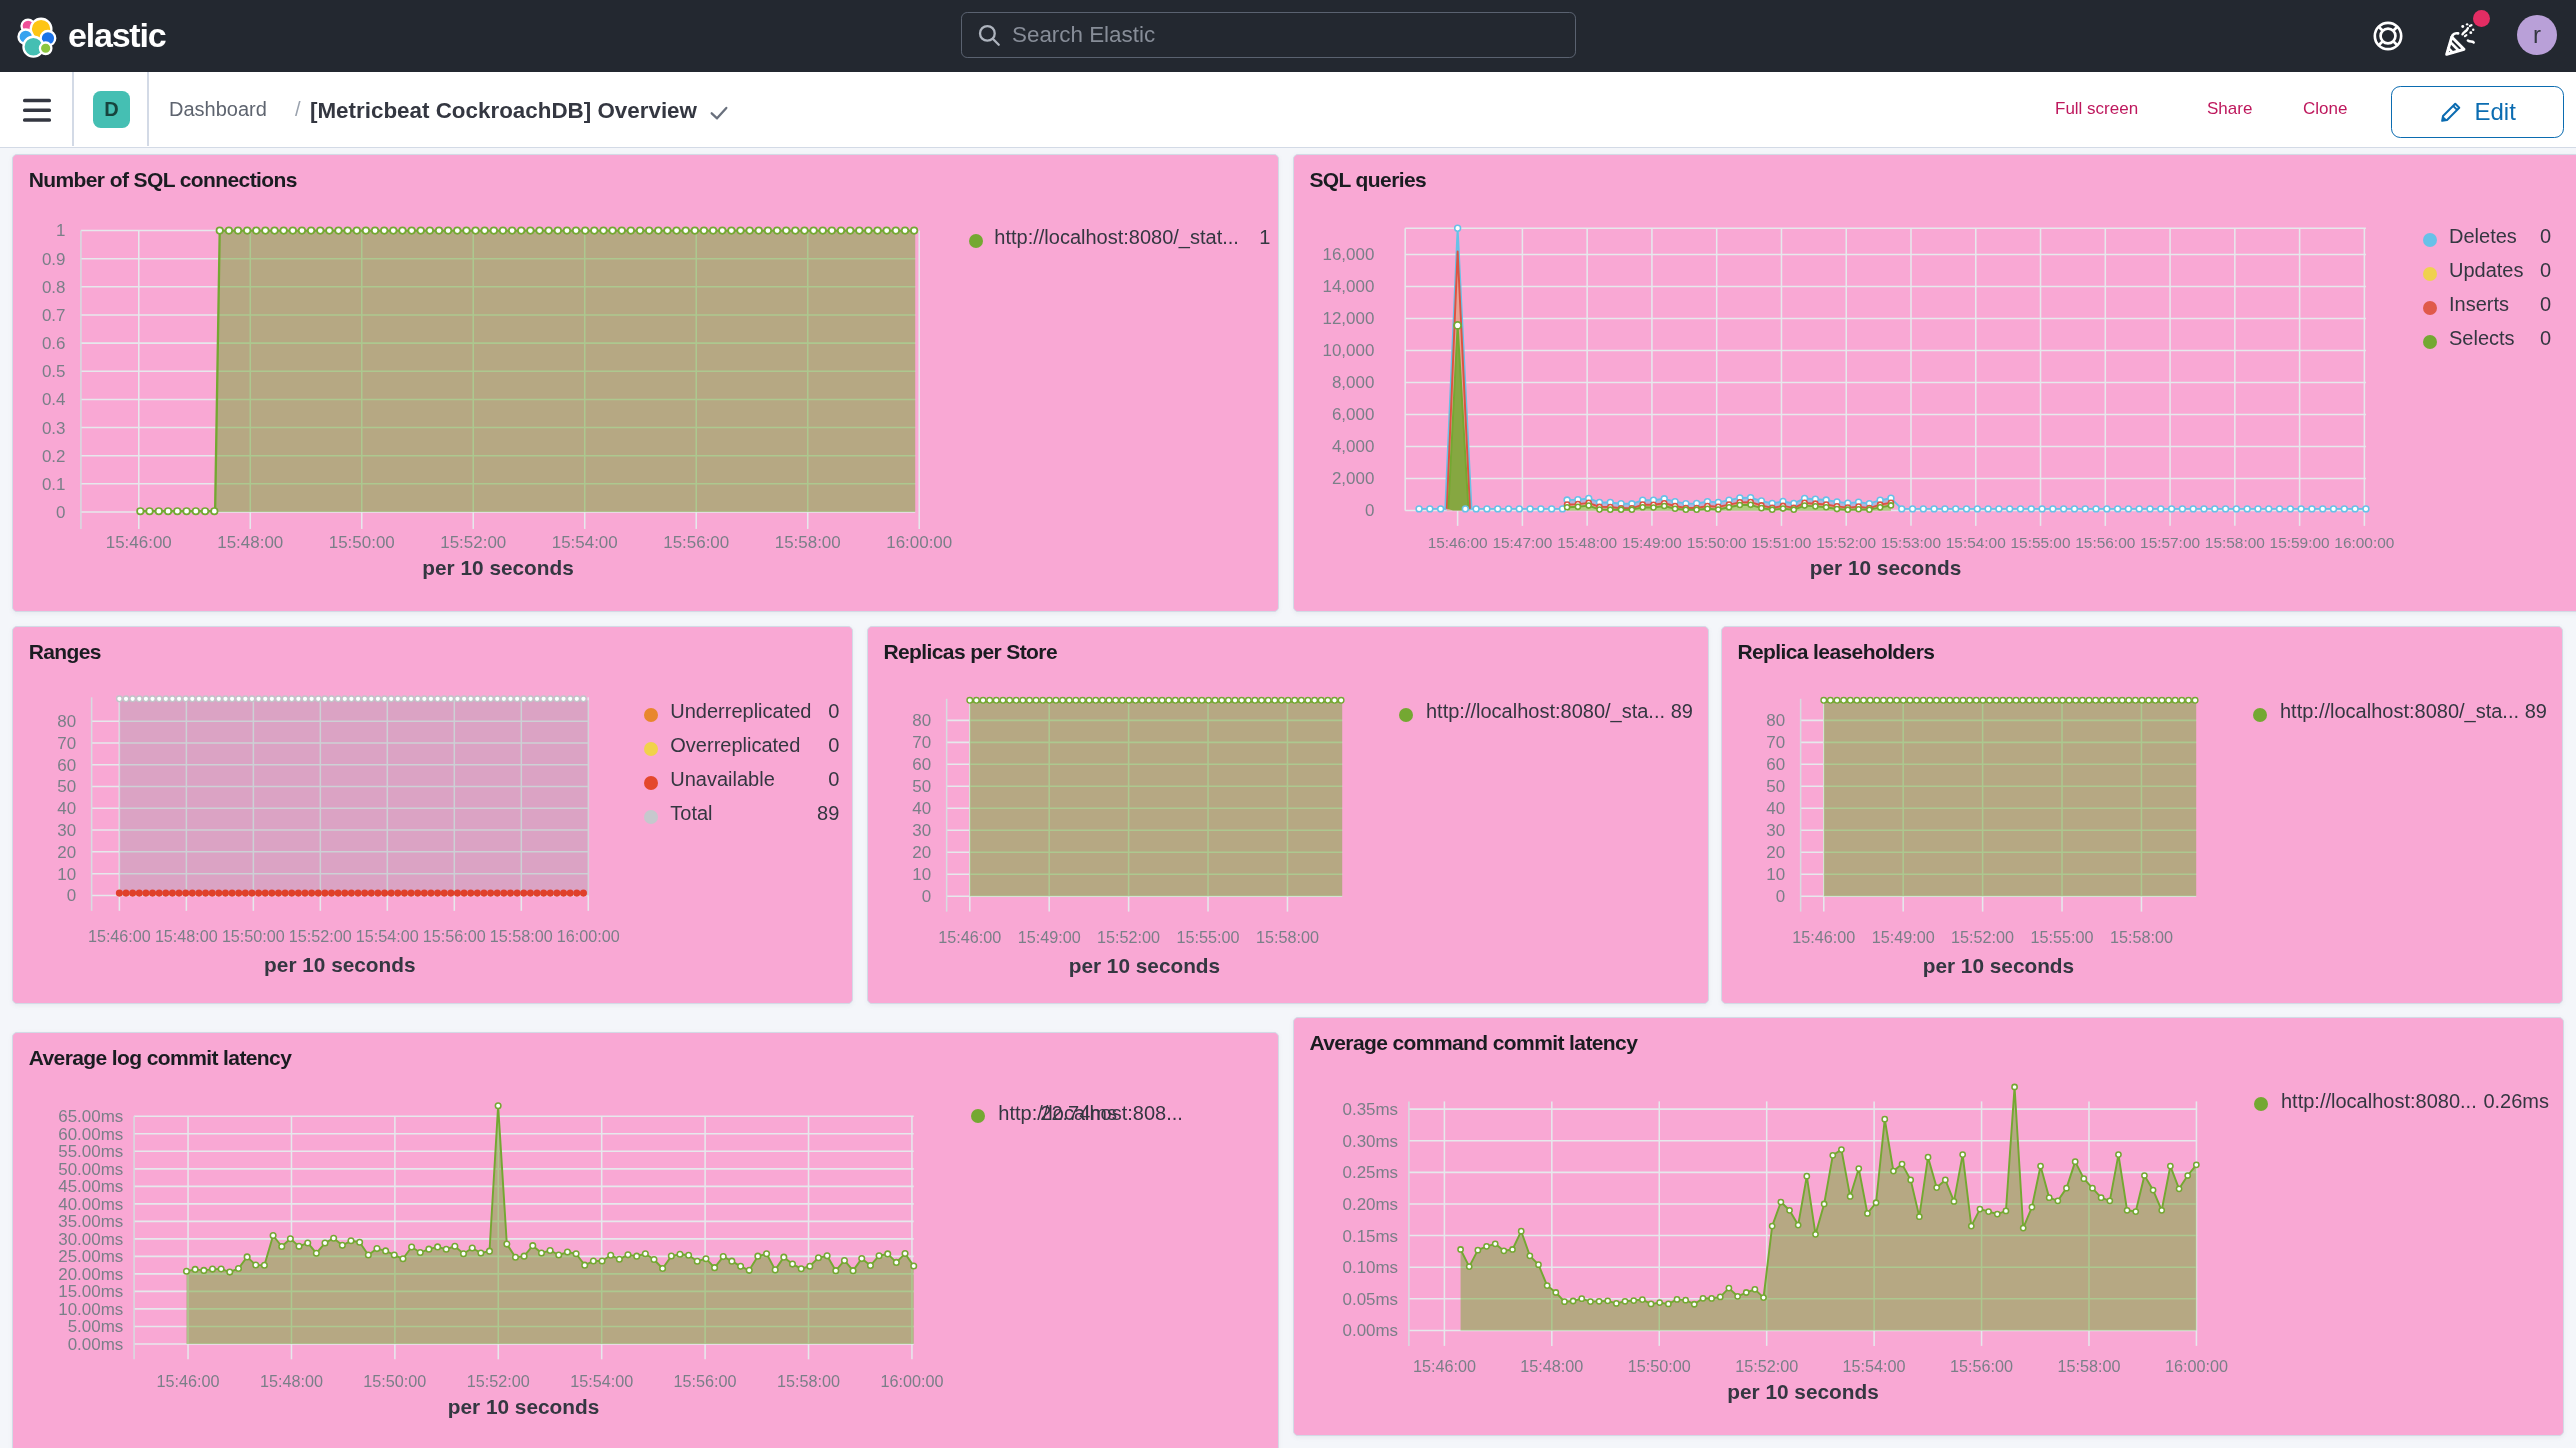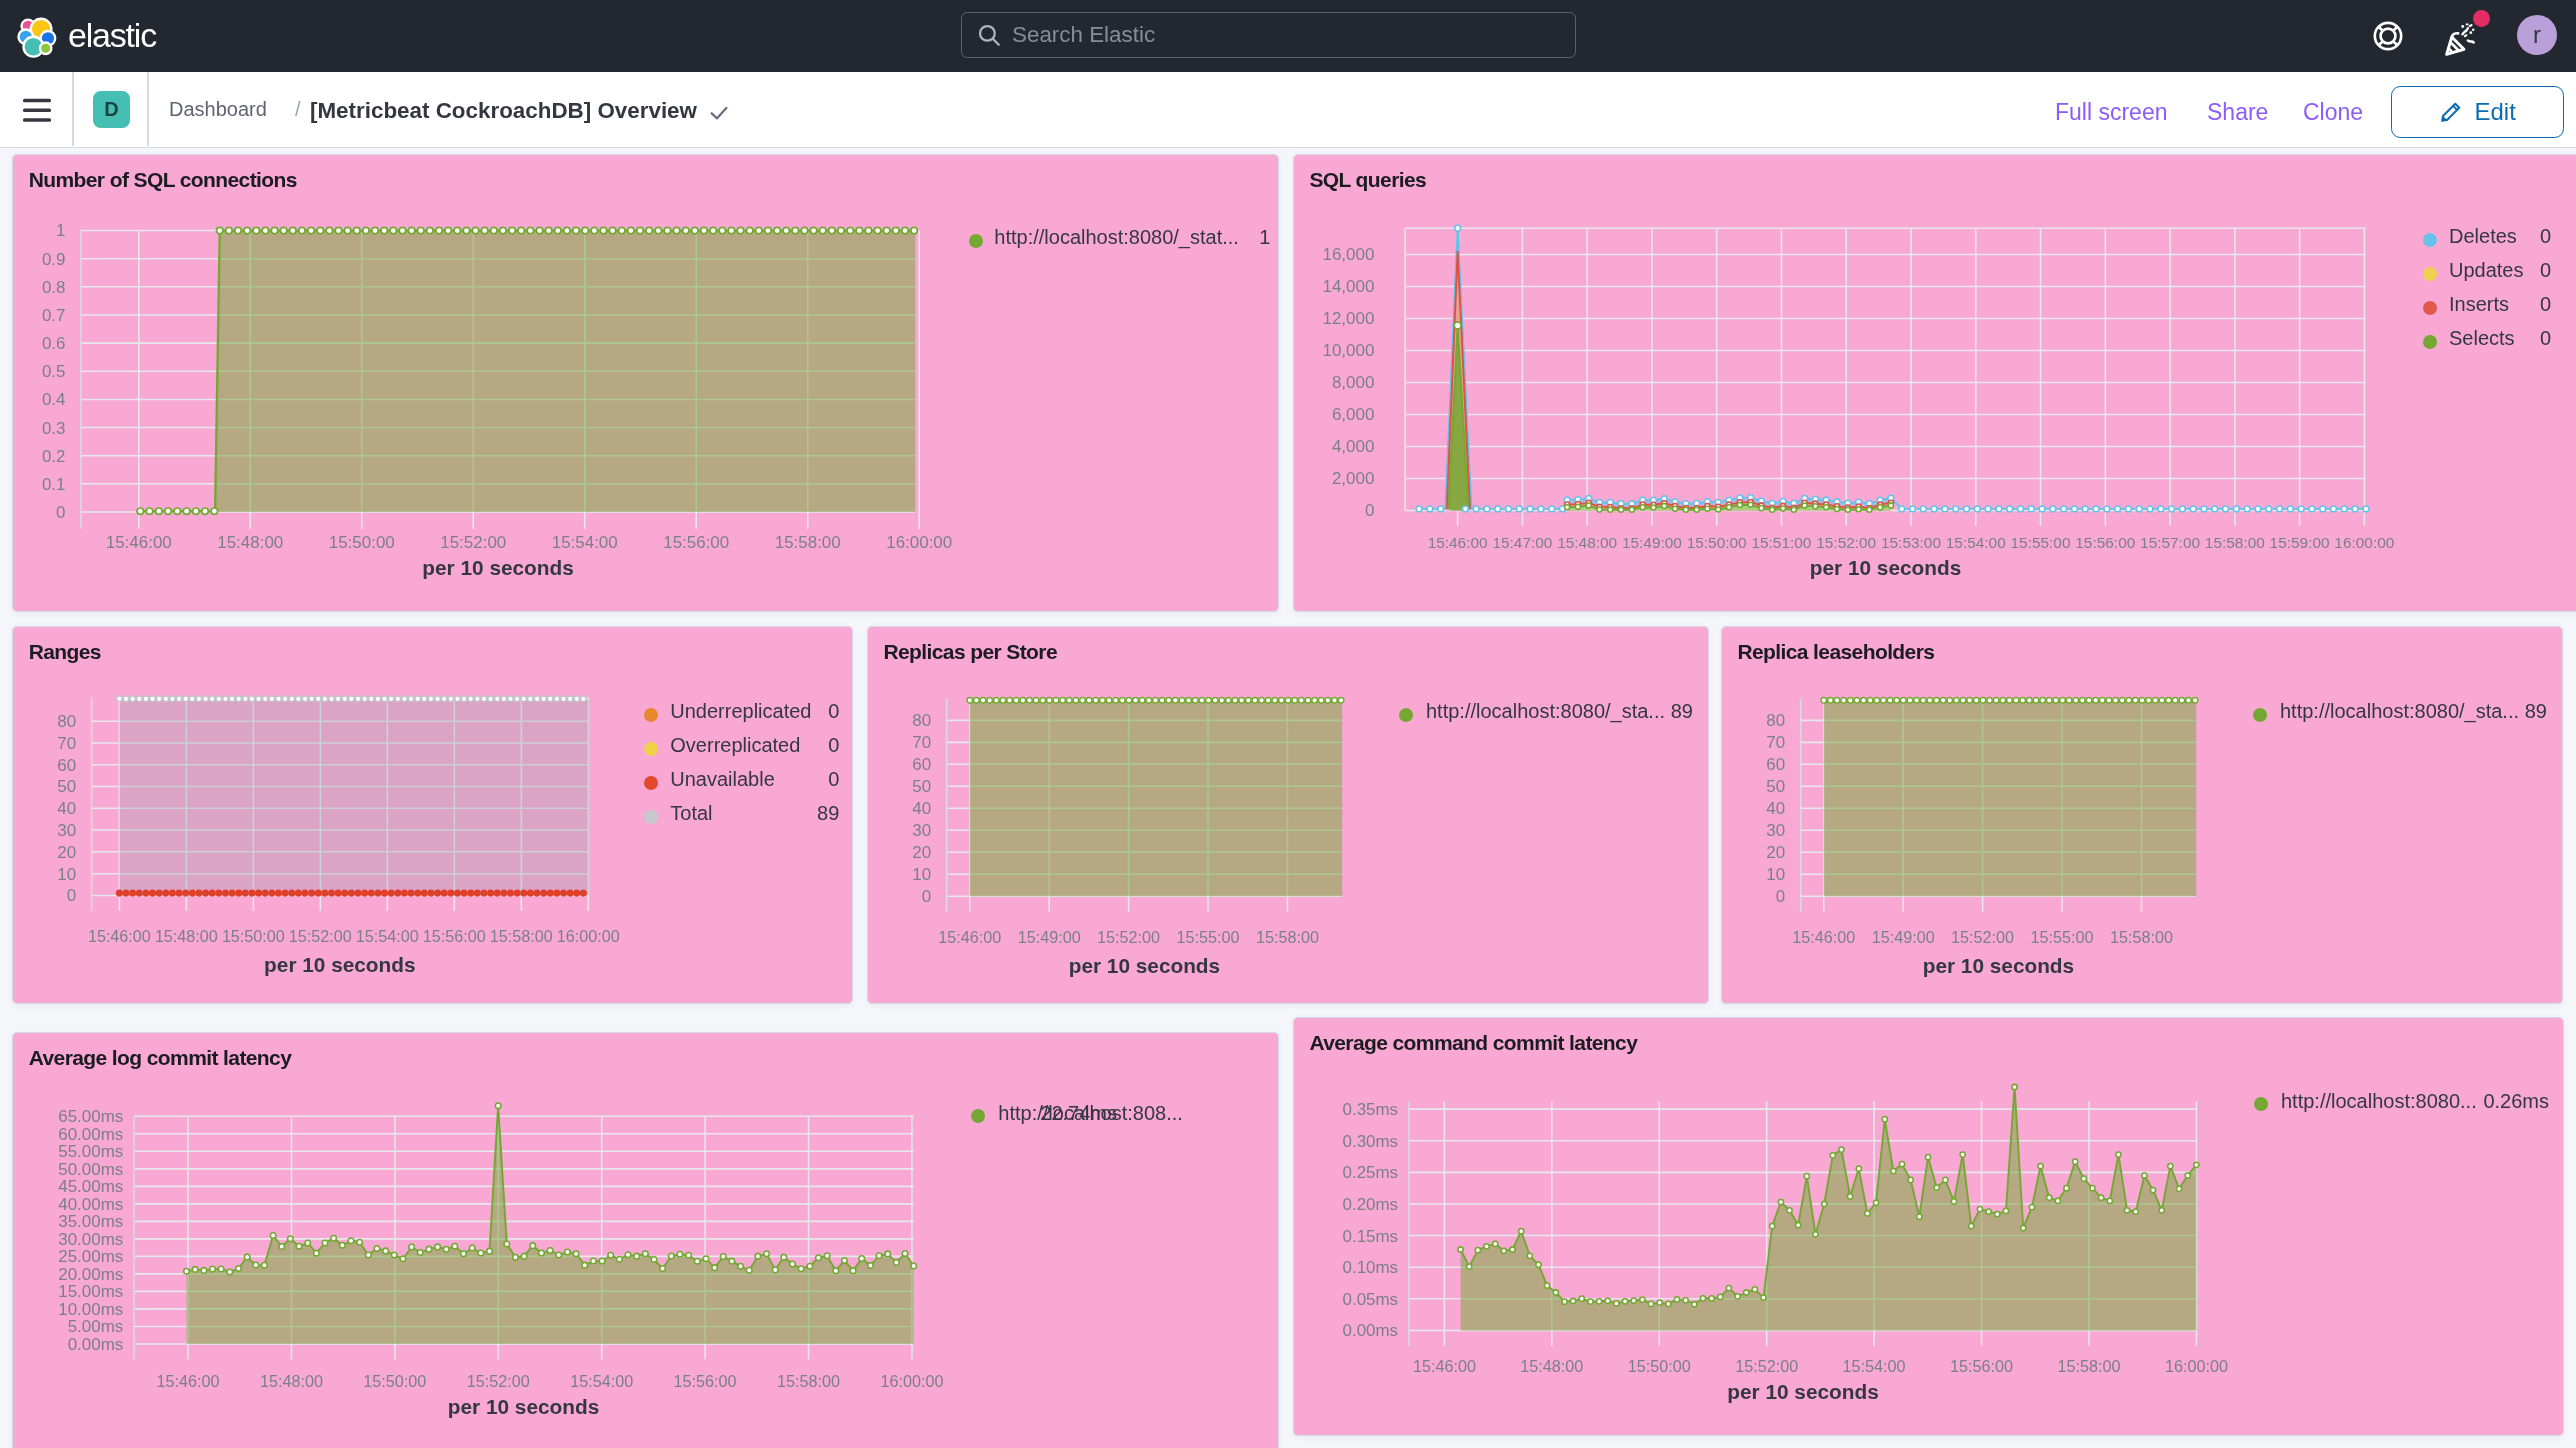--- a/index.html
+++ b/index.html
@@ -1,31 +1,31 @@
 <!DOCTYPE html>
 <html style="font-size:12.3px"><head><meta charset="utf-8">
 <style>
 * { margin:0; padding:0; box-sizing:border-box; }
 html,body { width:2576px; height:1448px; overflow:hidden; background:#F4F6FA;
   font-family:"Liberation Sans", sans-serif; -webkit-font-smoothing:antialiased; }
 .header { position:absolute; left:0; top:0; width:2576px; height:72px; background:#232830; }
-.brand { position:absolute; left:68px; top:16px; color:#fff; font-size:34px; font-weight:400; letter-spacing:-1.2px; }
+.brand { position:absolute; left:68px; top:16px; color:#fff; font-size:34px; font-weight:700; letter-spacing:-1.2px; }
 .searchbox { position:absolute; left:961px; top:11.6px; width:615px; height:46px; border:1.5px solid #5A6270;
   border-radius:6.2px; }
 .searchtext { position:absolute; left:1012px; top:22.4px; font-size:22.4px; color:#878D98; }
 .avatar { position:absolute; left:2517px; top:15.4px; width:40px; height:40px; border-radius:50%;
   background:#B9A0D8; color:#343741; font-size:24px; text-align:center; line-height:39px; }
 .baddot { position:absolute; left:2473px; top:10px; width:17px; height:17px; border-radius:50%; background:#E32D63; }
 .navbar { position:absolute; left:0; top:72px; width:2576px; height:76px; background:#fff;
   border-bottom:1.5px solid #D3DAE6; }
 .vsep { position:absolute; top:72px; width:1.5px; height:74px; background:#D3DAE6; }
 .dbadge { position:absolute; left:93px; top:91px; width:37px; height:37px; border-radius:7.7px; background:#45BFB3;
   color:#17443E; font-size:20px; font-weight:bold; text-align:center; line-height:37px; }
 .crumb { position:absolute; top:98px; font-size:20px; }
-.navlink { position:absolute; top:99px; font-size:23px; color:#8b5cf6; }
+.navlink { position:absolute; top:99px; font-size:17px; color:#be185d; }
 .editbtn { position:absolute; left:2391px; top:86px; width:173px; height:52px; border:1.5px solid #0B6CB1;
   border-radius:9.3px; color:#0B6CB1; font-size:24px; font-weight:500; display:flex; align-items:center; justify-content:center; }
 .panel { position:absolute; background:#f9a8d4; border:1.5px solid #D3DAE6; border-radius:5px;
   box-shadow:0 1.5px 4.6px rgba(100,110,130,0.08); }
 .ptitle { position:absolute; left:15.4px; top:13px; font-size:21px; font-weight:bold; color:#1A1C21;
   letter-spacing:-0.6px; }
 svg text { font-family:"Liberation Sans", sans-serif; }
 .legend div { line-height:1.15; }
 </style></head>
 <body>

